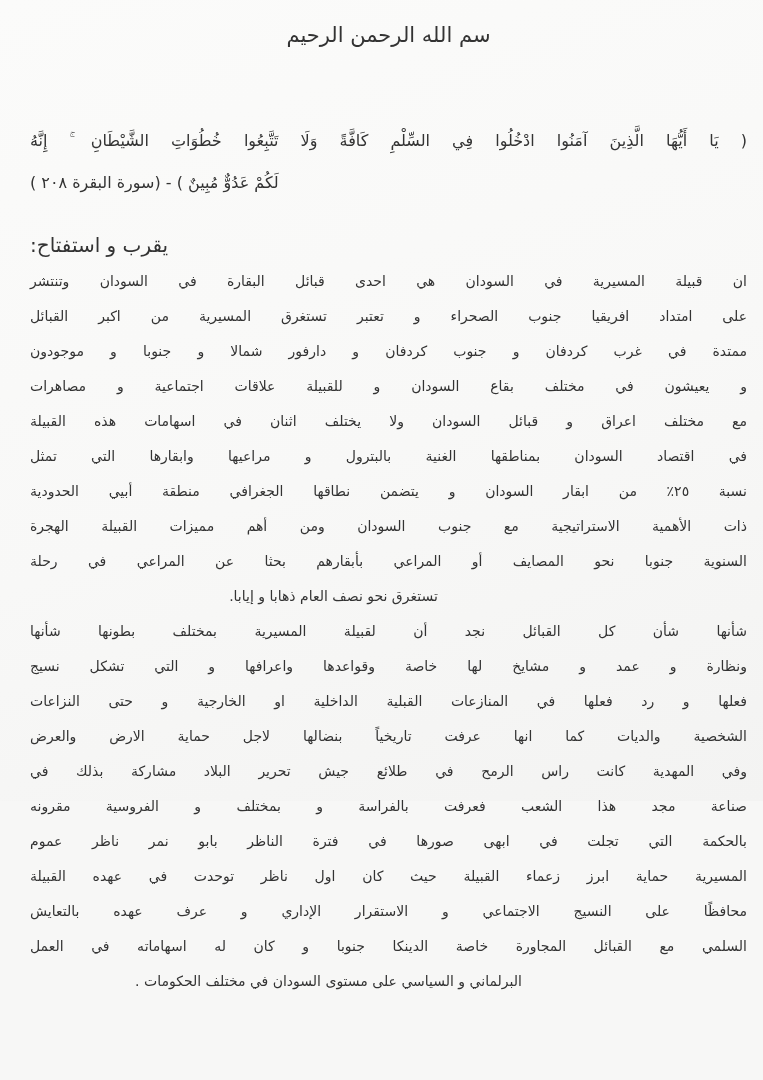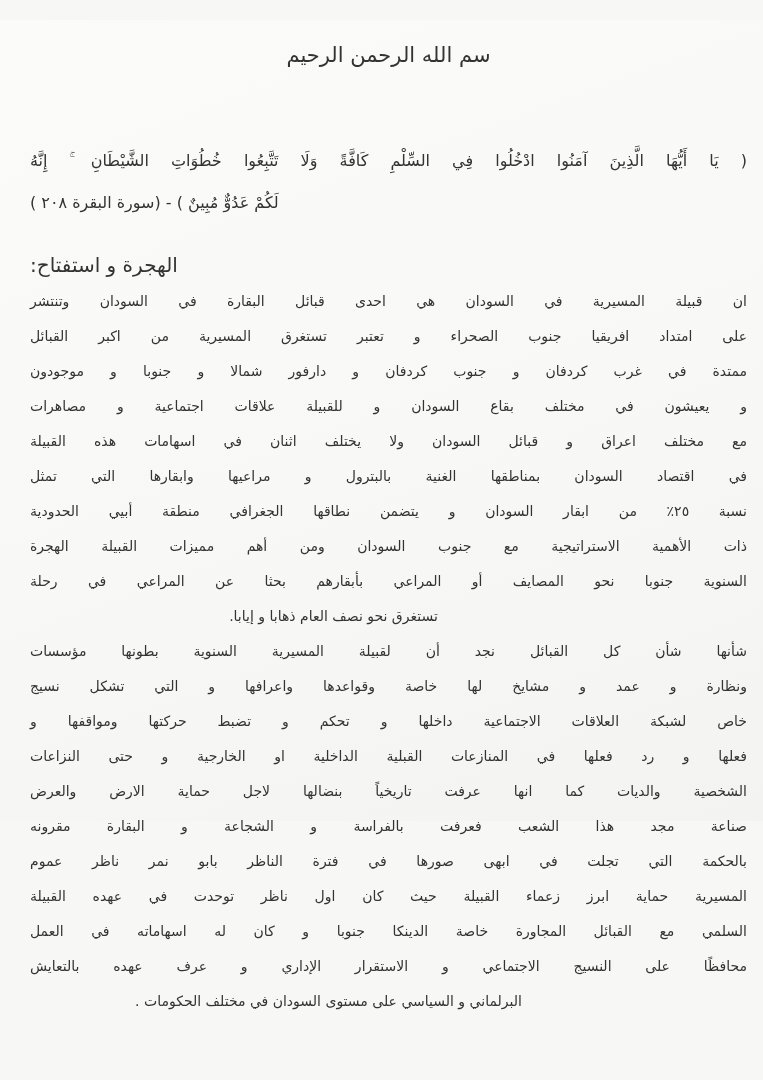--- a/index.html
+++ b/index.html
@@ -12,21 +12,20 @@
     color: #333333;
     background: #f7f7f6;
   }
   .page {
     position: relative;
     width: 763px; height: 801px;
     box-sizing: border-box;
     padding: 0 16px 0 30px;
     direction: rtl;
     background: linear-gradient(160deg, #fbfbfa 0%, #f8f8f7 55%, #f3f3f2 100%);
-    margin-top: 20px;
   }
   .basmala {
     padding-top: 20px;
     text-align: center;
     font-size: 21px;
     line-height: 30px;
   }
   .verse {
     margin-top: 70px;
     font-size: 16px;
@@ -67,39 +66,39 @@
 
 <div class="page">
 
   <div class="basmala">سم الله الرحمن الرحيم</div>
 
   <div class="verse">
     <div class="verse-l1">( يَا أَيُّهَا الَّذِينَ آمَنُوا ادْخُلُوا فِي السِّلْمِ كَافَّةً وَلَا تَتَّبِعُوا خُطُوَاتِ الشَّيْطَانِ ۚ إِنَّهُ</div>
     <div class="verse-l2">لَكُمْ عَدُوٌّ مُبِينٌ ) - (سورة البقرة ٢٠٨ )</div>
   </div>
 
-  <div class="heading">الهجرة و استفتاح:</div>
+  <div class="heading">يقرب و استفتاح:</div>
 
   <div class="bodytext">
     <div class="bl">ان قبيلة المسيرية في السودان هي احدى قبائل البقارة في السودان وتنتشر</div>
     <div class="bl">على امتداد افريقيا جنوب الصحراء و تعتبر تستغرق المسيرية من اكبر القبائل</div>
     <div class="bl">ممتدة في غرب كردفان و جنوب كردفان و دارفور شمالا و جنوبا و موجودون</div>
     <div class="bl">و يعيشون في مختلف بقاع السودان و للقبيلة علاقات اجتماعية و مصاهرات</div>
     <div class="bl">مع مختلف اعراق و قبائل السودان ولا يختلف اثنان في اسهامات هذه القبيلة</div>
     <div class="bl">في اقتصاد السودان بمناطقها الغنية بالبترول و مراعيها وابقارها التي تمثل</div>
     <div class="bl">نسبة ٢٥٪ من ابقار السودان و يتضمن نطاقها الجغرافي منطقة أبيي الحدودية</div>
     <div class="bl">ذات الأهمية الاستراتيجية مع جنوب السودان ومن أهم مميزات القبيلة الهجرة</div>
     <div class="bl">السنوية جنوبا نحو المصايف أو المراعي بأبقارهم بحثا عن المراعي في رحلة</div>
     <div class="bl partial shift-a">تستغرق نحو نصف العام ذهابا و إيابا.</div>
-    <div class="bl">شأنها شأن كل القبائل نجد أن لقبيلة المسيرية السنوية بطونها مؤسسات</div>
+    <div class="bl">شأنها شأن كل القبائل نجد أن لقبيلة المسيرية بمختلف بطونها شأنها</div>
     <div class="bl">ونظارة و عمد و مشايخ لها خاصة وقواعدها واعرافها و التي تشكل نسيج</div>
-    <div class="bl">خاص لشبكة العلاقات الاجتماعية داخلها و تحكم و تضبط حركتها ومواقفها و</div>
     <div class="bl">فعلها و رد فعلها في المنازعات القبلية الداخلية او الخارجية و حتى النزاعات</div>
     <div class="bl">الشخصية والديات كما انها عرفت تاريخياً بنضالها لاجل حماية الارض والعرض</div>
-    <div class="bl">صناعة مجد هذا الشعب فعرفت بالفراسة و الشجاعة و البقارة مقرونه</div>
+    <div class="bl">وفي المهدية كانت راس الرمح في طلائع جيش تحرير البلاد مشاركة بذلك في</div>
+    <div class="bl">صناعة مجد هذا الشعب فعرفت بالفراسة و بمختلف و الفروسية مقرونه</div>
     <div class="bl">بالحكمة التي تجلت في ابهى صورها في فترة الناظر بابو نمر ناظر عموم</div>
     <div class="bl">المسيرية حماية ابرز زعماء القبيلة حيث كان اول ناظر توحدت في عهده القبيلة</div>
+    <div class="bl">محافظًا على النسيج الاجتماعي و الاستقرار الإداري و عرف عهده بالتعايش</div>
     <div class="bl">السلمي مع القبائل المجاورة خاصة الدينكا جنوبا و كان له اسهاماته في العمل</div>
-    <div class="bl">محافظًا على النسيج الاجتماعي و الاستقرار الإداري و عرف عهده بالتعايش</div>
     <div class="bl partial shift-b">البرلماني و السياسي على مستوى السودان في مختلف الحكومات .</div>
   </div>
 
 </div>
 
 </body></html>

